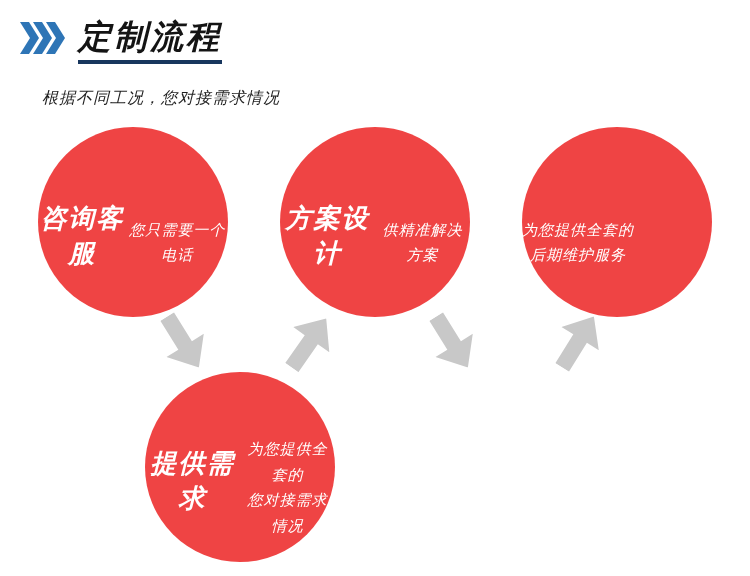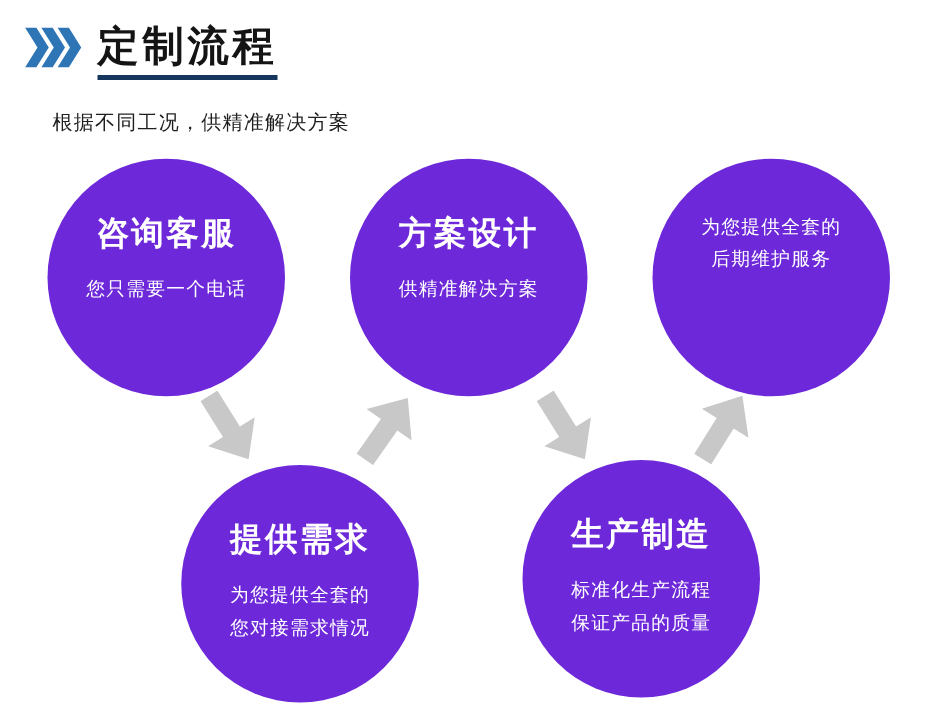--- a/index.html
+++ b/index.html
@@ -5,20 +5,21 @@
   * { margin: 0; padding: 0; box-sizing: border-box; }
   html, body { background: #ffffff; }
   body { font-family: "DejaVu Sans", "Liberation Sans", sans-serif; }
   .page {
     position: relative;
     width: 750px;
     height: 576px;
     margin: 0 auto;
     background: #ffffff;
     overflow: hidden;
+    font-style: italic;
   }
   .header {
     position: absolute;
     left: 20px;
     top: 16px;
     display: flex;
     align-items: flex-start;
   }
   .chevrons {
     width: 46px;
@@ -47,25 +48,25 @@
     top: 88px;
     font-size: 16px;
     color: #1f1f1f;
     letter-spacing: 1px;
   }
   .circle {
     position: absolute;
     width: 190px;
     height: 190px;
     border-radius: 50%;
-    background: #6d28d9;
+    background: #ef4444;
     color: #ffffff;
     text-align: center;
     display: flex;
-    flex-direction: column;
+    flex-direction: row;
     align-items: center;
     padding-top: 42px;
   }
   .c-title {
     font-size: 26px;
     font-weight: bold;
     letter-spacing: 2px;
     margin-bottom: 15px;
   }
   .c-desc {
@@ -99,21 +100,21 @@
       <polygon points="0,0 9,0 19,16 9,32 0,32 10,16" fill="#2e75b6"></polygon>
       <polygon points="13,0 22,0 32,16 22,32 13,32 23,16" fill="#2e75b6"></polygon>
       <polygon points="26,0 35,0 45,16 35,32 26,32 36,16" fill="#2e75b6"></polygon>
     </svg>
     <div class="title-wrap">
       <div class="title">定制流程</div>
       <div class="underline"></div>
     </div>
   </div>
 
-  <div class="subtitle">根据不同工况，供精准解决方案</div>
+  <div class="subtitle">根据不同工况，您对接需求情况</div>
 
   <div class="circle c1">
     <div class="c-title">咨询客服</div>
     <div class="c-desc">
       <div>您只需要一个电话</div>
     </div>
   </div>
 
   <div class="circle c2">
     <div class="c-title">方案设计</div>
@@ -130,27 +131,20 @@
   </div>
 
   <div class="circle c4">
     <div class="c-title">提供需求</div>
     <div class="c-desc">
       <div>为您提供全套的</div>
       <div>您对接需求情况</div>
     </div>
   </div>
 
-  <div class="circle c5">
-    <div class="c-title">生产制造</div>
-    <div class="c-desc">
-      <div>标准化生产流程</div>
-      <div>保证产品的质量</div>
-    </div>
-  </div>
 
   <div class="arrow a1">
     <svg viewBox="0 0 60 44" aria-hidden="true">
       <polygon points="0,14 34,14 34,0 60,22 34,44 34,30 0,30" fill="#c8c8c8"></polygon>
     </svg>
   </div>
   <div class="arrow a2">
     <svg viewBox="0 0 60 44" aria-hidden="true">
       <polygon points="0,14 34,14 34,0 60,22 34,44 34,30 0,30" fill="#c8c8c8"></polygon>
     </svg>

